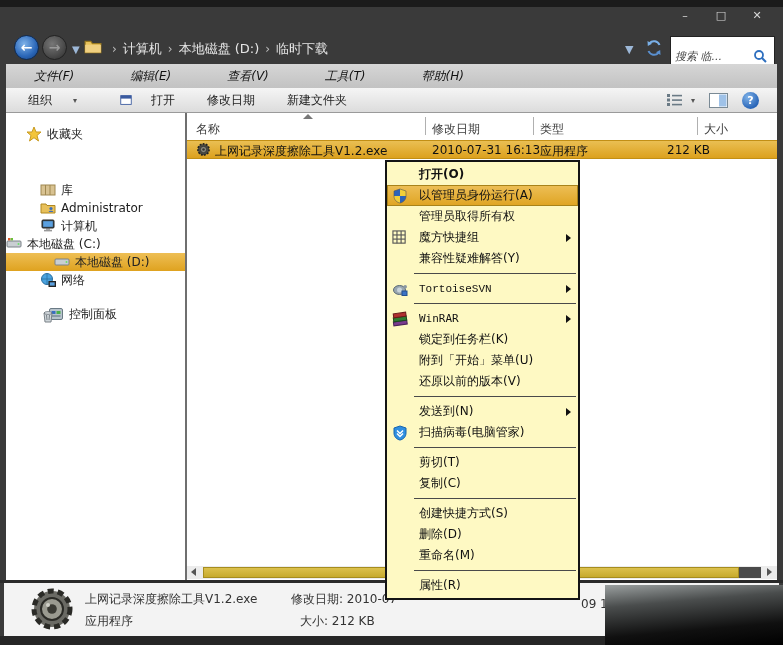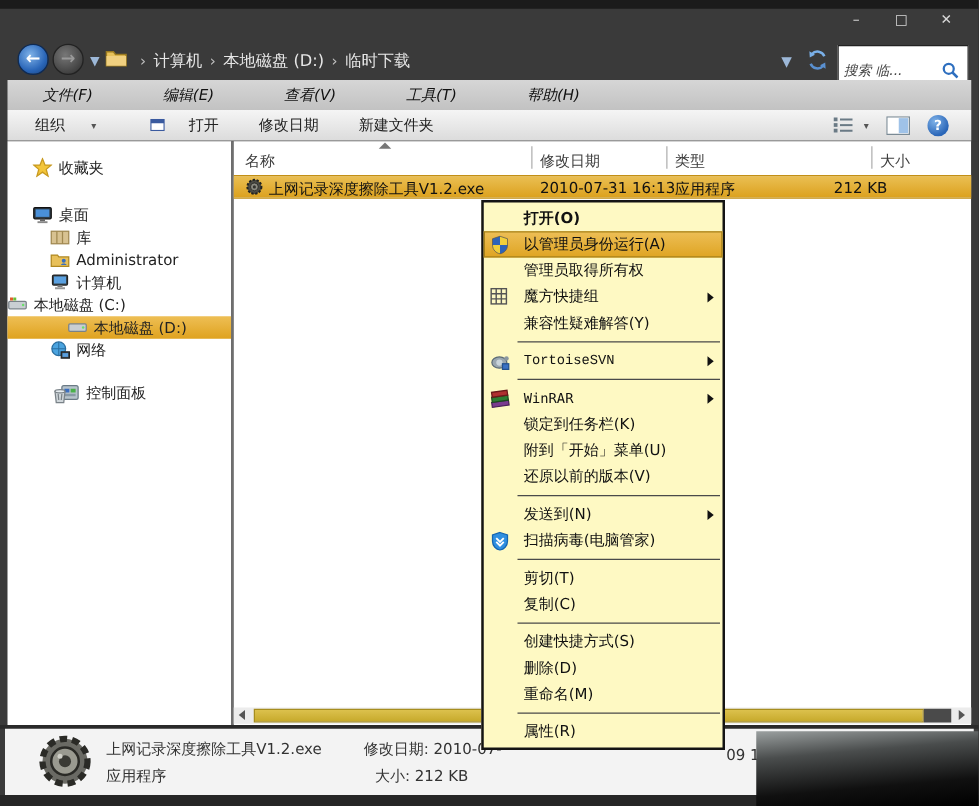--- a/index.html
+++ b/index.html
@@ -198,31 +198,20 @@
 
     <div class="side-item" style="top:12px;padding-left:20px">
       <span class="ic">
         <svg width="16" height="16" viewBox="0 0 16 16">
             <path d="M8 1 L10 6 L15 6 L11 9.5 L12.5 15 L8 11.7 L3.5 15 L5 9.5 L1 6 L6 6 Z" fill="#f3c53a" stroke="#c89a20"></path>
           </svg>
       </span>
       <span>收藏夹</span>
     </div>
 
-    <div class="side-item" style="top:50px;padding-left:20px">
-      <span class="ic">
-        <svg width="16" height="16" viewBox="0 0 16 16">
-            <rect x="1" y="2" width="14" height="9" rx="1" fill="#2d3b46" stroke="#111"></rect>
-            <rect x="2.5" y="3.5" width="11" height="6" fill="#4a90d9"></rect>
-            <rect x="6" y="11" width="4" height="2" fill="#666"></rect>
-            <rect x="4" y="13" width="8" height="1.5" fill="#888"></rect>
-          </svg>
-      </span>
-      <span>桌面</span>
-    </div>
 
     <div class="side-item" style="top:68px;padding-left:34px">
       <span class="ic">
         <svg width="16" height="16" viewBox="0 0 16 16">
             <rect x="1" y="3" width="14" height="10" fill="#d8c291" stroke="#a08850"></rect>
             <line x1="5.5" y1="3" x2="5.5" y2="13" stroke="#a08850"></line>
             <line x1="10" y1="3" x2="10" y2="13" stroke="#a08850"></line>
           </svg>
       </span>
       <span>库</span>

